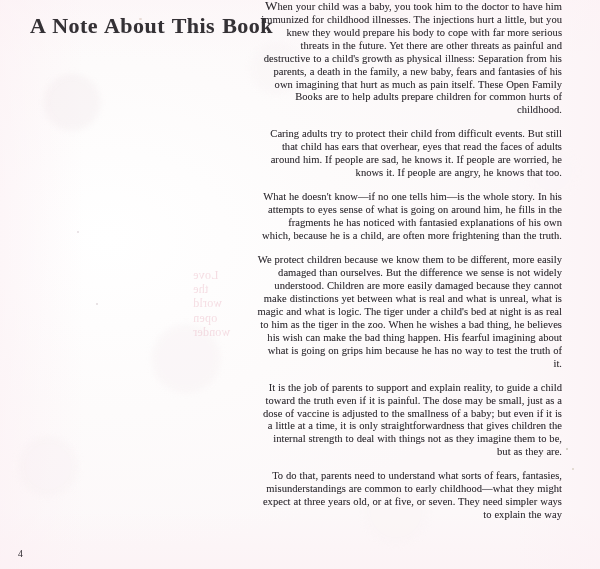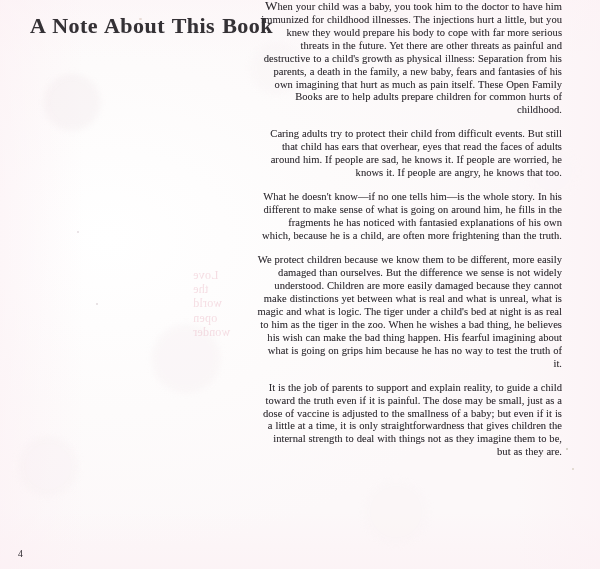--- a/index.html
+++ b/index.html
@@ -155,24 +155,25 @@
   <div class="speck" style="left:340px; top:256px; width:1.4px; height:1.4px; background:rgba(190,170,180,.30);"></div>
 
   <h1 id="title">A Note About This Book</h1>
 
   <div id="column">
 
     <p class="para"><span class="initial">W</span><span>hen your child was a baby, you took him to the doctor to have him immunized for childhood illnesses. The injections hurt a little, but you knew they would prepare his body to cope with far more serious threats in the future. Yet there are other threats as painful and destructive to a child's growth as physical illness: Separation from his parents, a death in the family, a new baby, fears and fantasies of his own imagining that hurt as much as pain itself. These Open Family Books are to help adults prepare children for common hurts of childhood.</span></p>
 
     <p class="para"><span>Caring adults try to protect their child from difficult events. But still that child has ears that overhear, eyes that read the faces of adults around him. If people are sad, he knows it. If people are worried, he knows it. If people are angry, he knows that too.</span></p>
 
-    <p class="para"><span>What he doesn't know—if no one tells him—is the whole story. In his different to make sense of what is going on around him, he fills in the fragments he has noticed with fantasied explanations of his own which, because he is a child, are often more frightening than the truth.</span></p>
+    <p class="para"><span>What he doesn't know—if no one tells him—is the whole story. In his attempts to eyes sense of what is going on around him, he fills in the fragments he has noticed with fantasied explanations of his own which, because he is a child, are often more frightening than the truth.</span></p>
 
     <p class="para"><span>We protect children because we know them to be different, more easily damaged than ourselves. But the difference we sense is not widely understood. Children are more easily damaged because they cannot make distinctions yet between what is real and what is unreal, what is magic and what is logic. The tiger under a child's bed at night is as real to him as the tiger in the zoo. When he wishes a bad thing, he believes his wish can make the bad thing happen. His fearful imagining about what is going on grips him because he has no way to test the truth of it.</span></p>
 
     <p class="para"><span>It is the job of parents to support and explain reality, to guide a child toward the truth even if it is painful. The dose may be small, just as a dose of vaccine is adjusted to the smallness of a baby; but even if it is a little at a time, it is only straightforwardness that gives children the internal strength to deal with things not as they imagine them to be, but as they are.</span></p>
 
+    <p class="para"><span>To do that, parents need to understand what sorts of fears, fantasies, misunderstandings are common to early childhood—what they might expect at three years old, or at five, or seven. They need simpler ways to explain the way</span></p>
 
   </div>
 
   <div id="folio">4</div>
 
 </div>
 
 </body></html>

